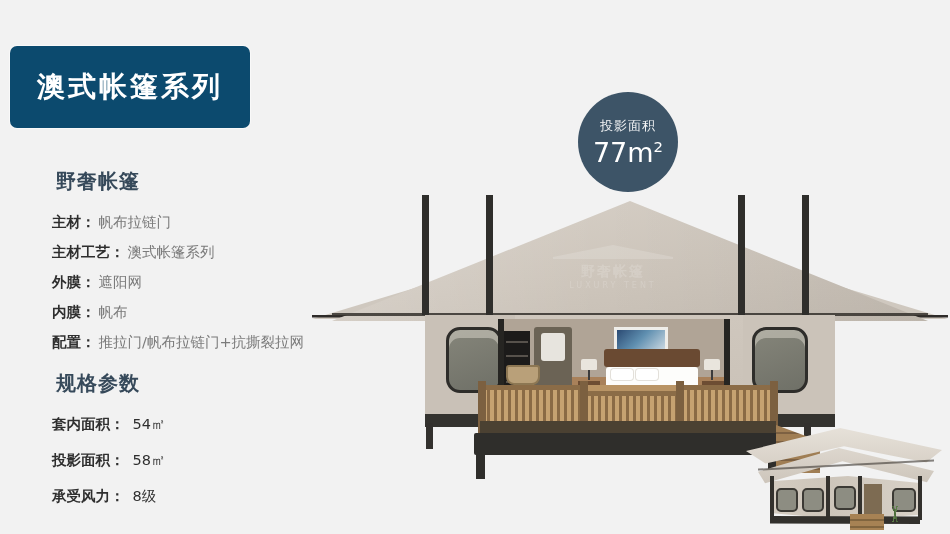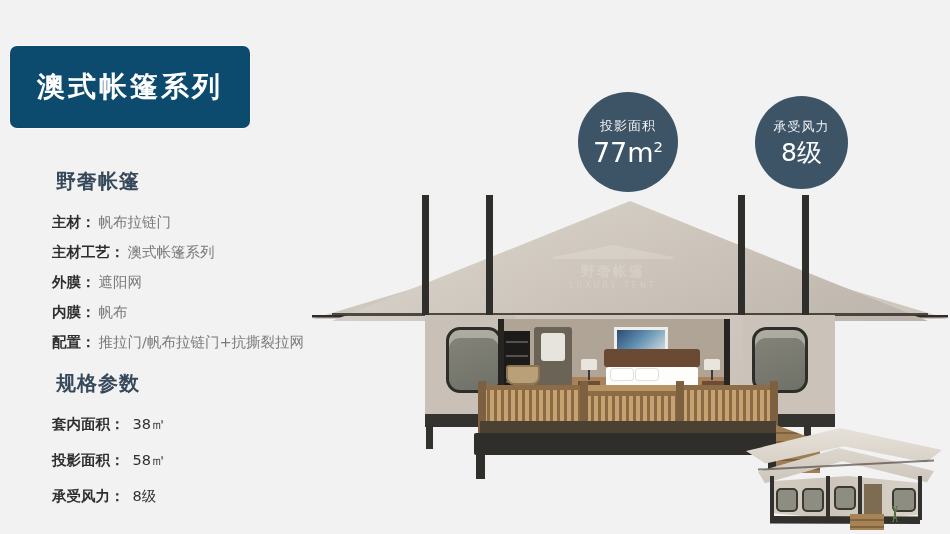--- a/index.html
+++ b/index.html
@@ -222,33 +222,29 @@
       <li><span class="k">主材工艺：</span><span class="v">澳式帐篷系列</span></li>
       <li><span class="k">外膜：</span><span class="v">遮阳网</span></li>
       <li><span class="k">内膜：</span><span class="v">帆布</span></li>
       <li><span class="k">配置：</span><span class="v">推拉门/帆布拉链门+抗撕裂拉网</span></li>
     </ul>
   </div>
 
   <div class="panel" id="spec-params">
     <div class="sec-head">规格参数</div>
     <ul class="plist spec">
-      <li><span class="k">套内面积：</span><span class="v">38㎡</span></li>
+      <li><span class="k">套内面积：</span><span class="v">54㎡</span></li>
       <li><span class="k">投影面积：</span><span class="v">58㎡</span></li>
       <li><span class="k">承受风力：</span><span class="v">8级</span></li>
     </ul>
   </div>
 
   <div class="stat" id="stat-1">
     <span class="lbl">投影面积</span>
     <span class="val"><span>77m</span><sup>2</sup></span>
-  </div>
-  <div class="stat" id="stat-2">
-    <span class="lbl">承受风力</span>
-    <span class="val"><span>8级</span><sup></sup></span>
   </div>
 
   <div class="tent-main">
 
     <div class="roof-lower"></div>
     <div class="roof-lower-edge"></div>
     <div class="roof-top"></div>
     <div class="roof-top-shade"></div>
     <div class="roof-top-line"></div>
 

